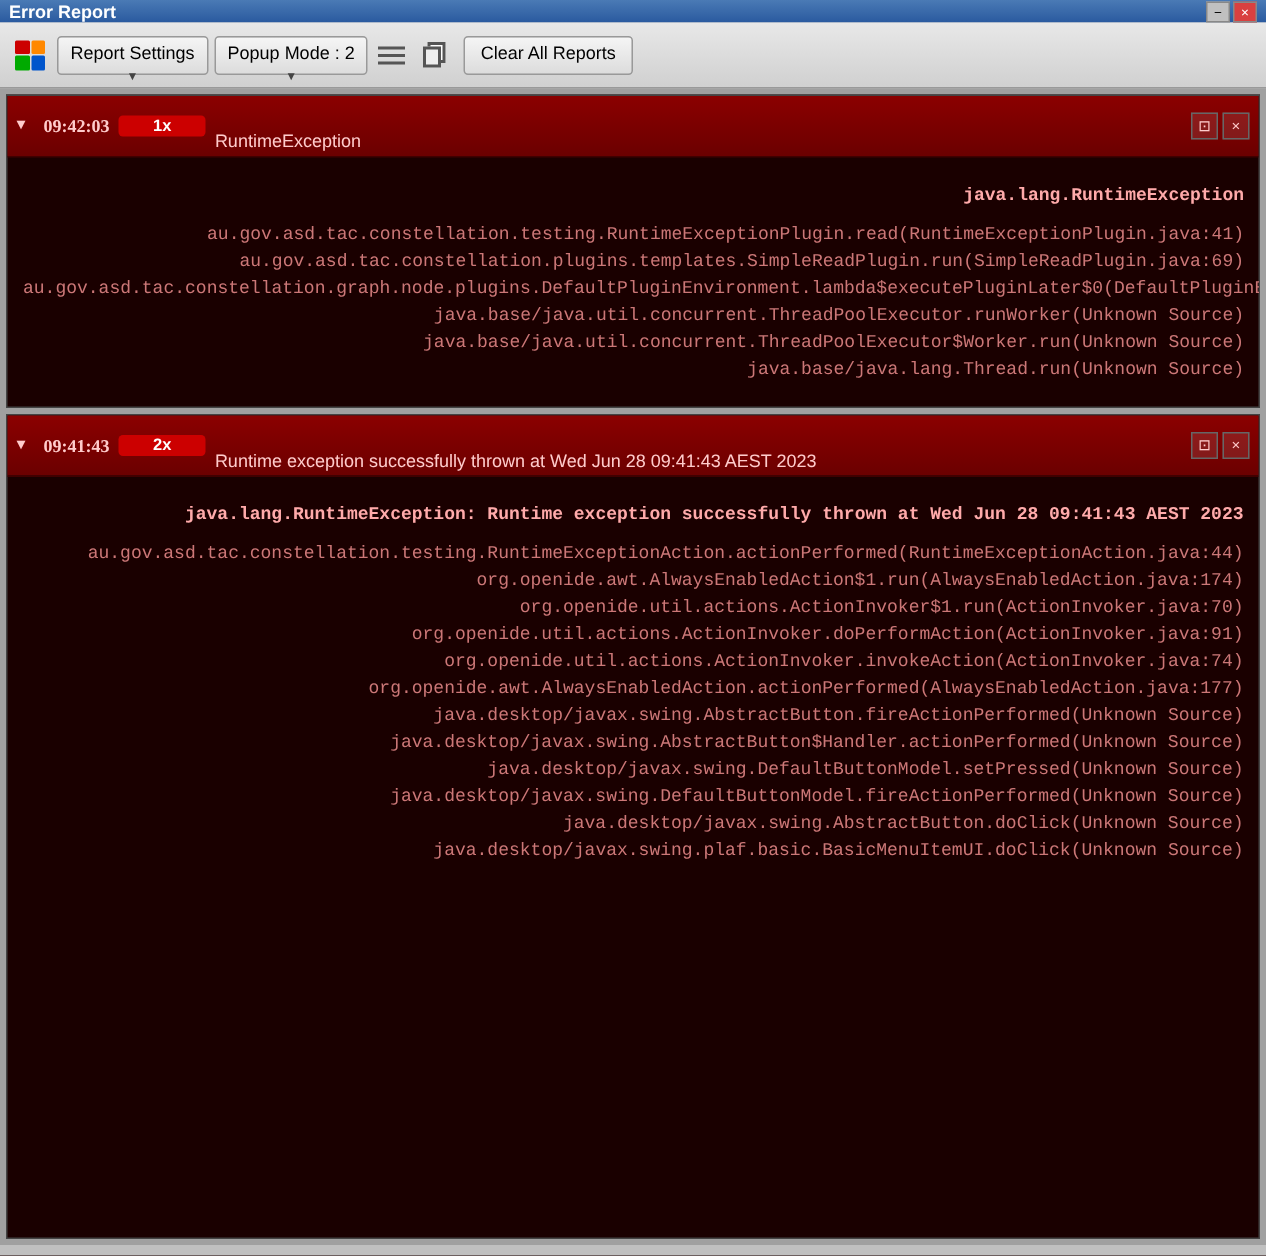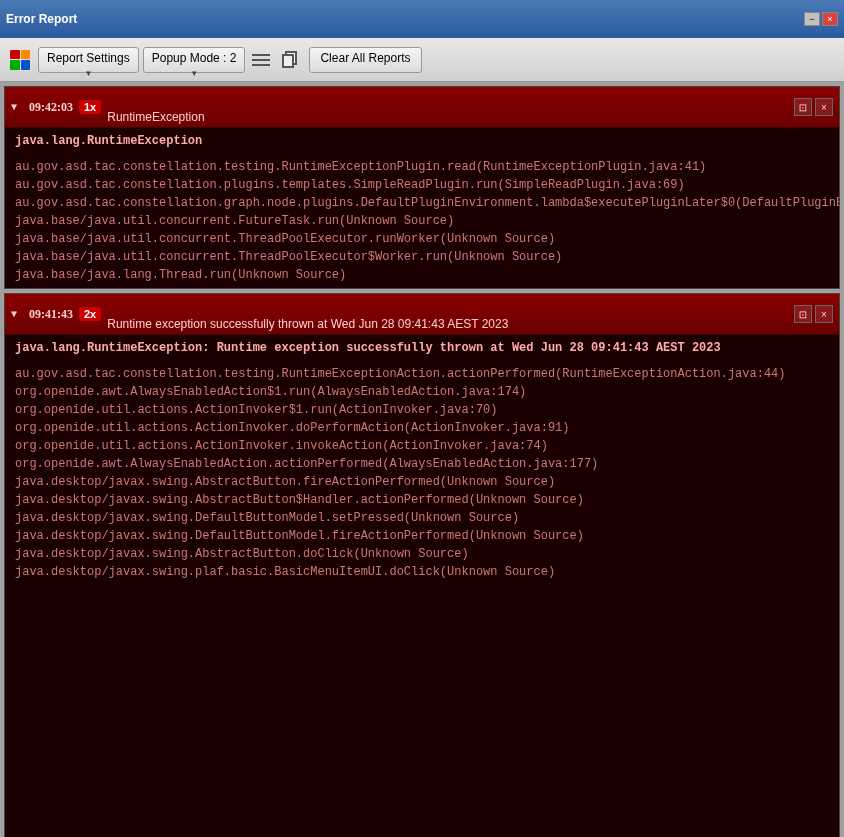--- a/index.html
+++ b/index.html
@@ -12,21 +12,21 @@
       overflow: hidden;
     }
 
     
     .title-bar {
       background: linear-gradient(to bottom, #4a7ab5, #2a5a9f);
       color: white;
       display: flex;
       align-items: center;
       justify-content: space-between;
-      height: 38px;
+      height: 15px;
       padding: 0 6px;
       user-select: none;
     }
     .title-bar-text {
       font-size: 12px;
       font-weight: bold;
       font-family: 'Segoe UI', Arial, sans-serif;
     }
     .title-bar-controls {
       display: flex;
@@ -191,21 +191,21 @@
     .timestamp {
       color: #ffcccc;
       font-size: 12px;
       font-family: Liberation Serif, serif;
       font-weight: bold;
     }
     .count-badge {
       background: #cc0000;
       color: white;
       border-radius: 3px;
-      padding: 1px 5px;
+      padding: 1px 23px;
       font-size: 11px;
       font-weight: bold;
       font-family: 'Segoe UI', Arial, sans-serif;
       min-width: 20px;
       text-align: center;
     }
     .error-title {
       color: #ffcccc;
       font-size: 12px;
       font-family: 'Segoe UI', Arial, sans-serif;
@@ -226,27 +226,28 @@
       display: flex;
       align-items: center;
       justify-content: center;
       cursor: pointer;
       font-size: 10px;
       font-family: Arial, sans-serif;
     }
 
     
     .error-body {
-      padding: 4px 10px;
+      padding: 16px 10px;
       color: #ff9999;
       font-size: 12px;
       font-family: 'Courier New', monospace;
       line-height: 1.5;
       overflow-y: auto;
       flex: 1;
+      text-align: right;
     }
     .error-type {
       color: #ffaaaa;
       margin-bottom: 8px;
       font-weight: bold;
     }
     .stack-trace-line {
       color: #cc7777;
       display: block;
     }
@@ -327,21 +328,20 @@
         <div class="header-btn">⊡</div>
         <div class="header-btn">×</div>
       </div>
     </div>
     <div class="error-body">
       <div class="error-type">java.lang.RuntimeException</div>
       <div>
           <span class="stack-trace-line">au.gov.asd.tac.constellation.testing.RuntimeExceptionPlugin.read(RuntimeExceptionPlugin.java:41)</span>
           <span class="stack-trace-line">au.gov.asd.tac.constellation.plugins.templates.SimpleReadPlugin.run(SimpleReadPlugin.java:69)</span>
           <span class="stack-trace-line">au.gov.asd.tac.constellation.graph.node.plugins.DefaultPluginEnvironment.lambda$executePluginLater$0(DefaultPluginEnvironment.java:142)</span>
-          <span class="stack-trace-line">java.base/java.util.concurrent.FutureTask.run(Unknown Source)</span>
           <span class="stack-trace-line">java.base/java.util.concurrent.ThreadPoolExecutor.runWorker(Unknown Source)</span>
           <span class="stack-trace-line">java.base/java.util.concurrent.ThreadPoolExecutor$Worker.run(Unknown Source)</span>
           <span class="stack-trace-line">java.base/java.lang.Thread.run(Unknown Source)</span>
         </div>
     </div>
   </div>
 
   <div class="error-panel panel-2">
     <div class="error-header">
       <span class="expand-arrow">▼</span>

